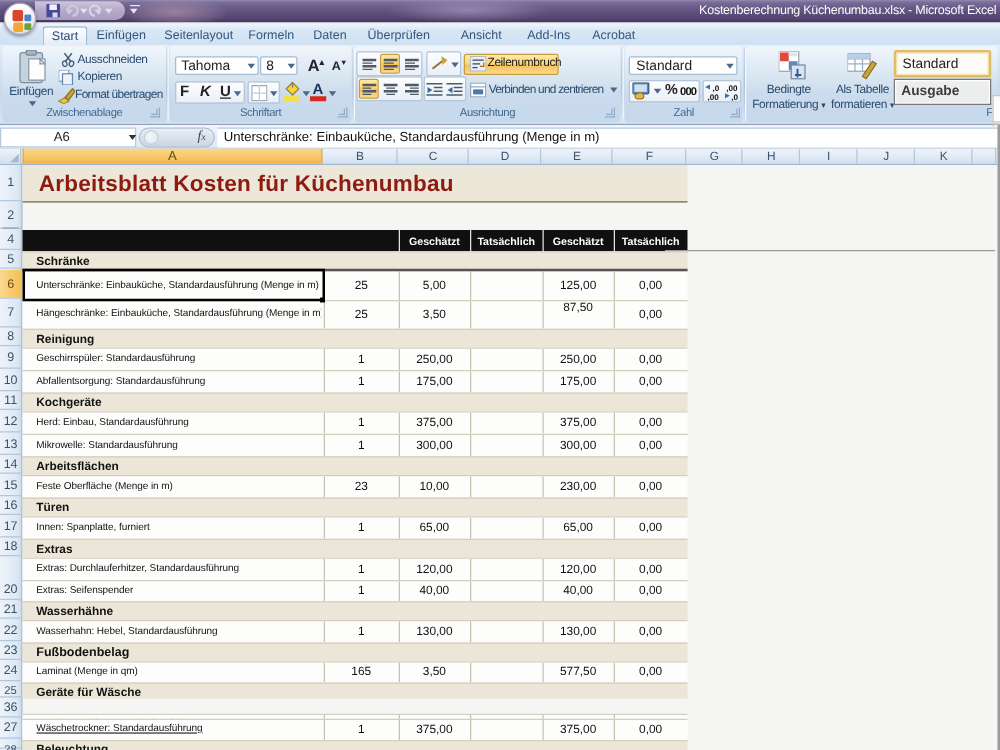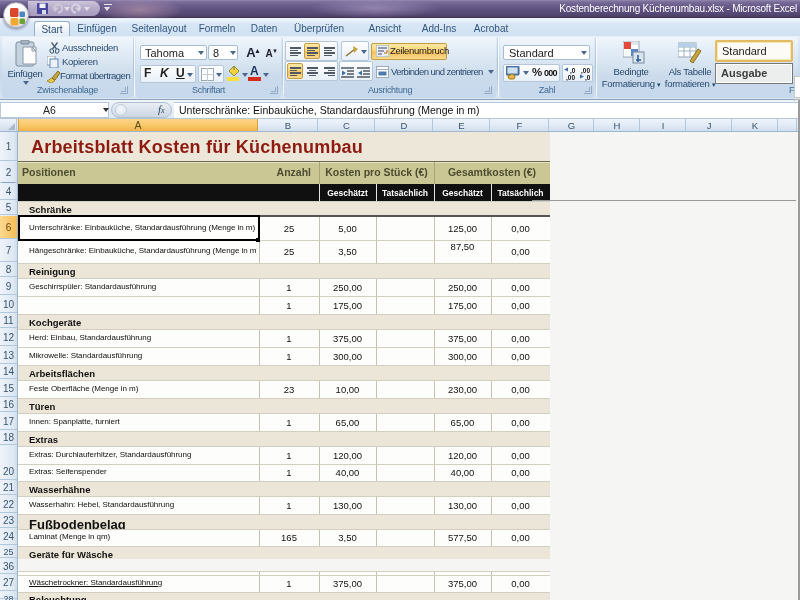--- a/index.html
+++ b/index.html
@@ -351,28 +351,20 @@
 <div class="rh" style="top:382px;height:14px;line-height:14px;font-size:10px;">23</div>
 <div class="rh" style="top:397px;height:16px;line-height:16px;font-size:10px;">24</div>
 <div class="rh" style="top:414px;height:12px;line-height:12px;font-size:9px;">25</div>
 <div class="rh" style="top:427px;height:15px;line-height:15px;font-size:10px;">36</div>
 <div class="rh" style="top:443px;height:16px;line-height:16px;font-size:10px;">27</div>
 <div class="rh" style="top:460px;height:7px;line-height:14px;font-size:9px;">28</div>
 <div class="abs" style="left:2px;top:50px;width:13px;height:1px;background:#8aa4c0;"></div>
 <div class="row" style="top:0px;height:30px;background:#ede7da;border-bottom:1px solid #6a6a4e;">
 <div class="abs" style="left:13px;top:5px;font-size:18px;font-weight:bold;color:#8e1a10;white-space:nowrap;letter-spacing:0.2px;">Arbeitsblatt Kosten für Küchenumbau</div>
     </div>
-<div class="row" style="top:30px;height:22px;background:#cbc795;color:#4c4c30;box-shadow:inset 0 1px 0 rgba(235,232,200,.8);font-weight:bold;font-size:10.5px;">
-<div class="abs" style="left:4px;top:4px;">Positionen</div>
-<div class="abs" style="left:241px;top:4px;width:52px;text-align:right;">Anzahl</div>
-<div class="abs" style="left:301px;top:4px;width:115px;text-align:center;">Kosten pro Stück (€)</div>
-<div class="abs" style="left:416px;top:4px;width:116px;text-align:center;">Gesamtkosten (€)</div>
-<div class="vline" style="left:301px;background:#a8a677;"></div>
-<div class="vline" style="left:416px;background:#a8a677;"></div>
-</div>
 <div class="row" style="top:52px;height:17px;background:#101010;color:#fff;font-weight:bold;font-size:8.5px;">
 <div class="abs" style="left:301px;top:4px;width:57px;text-align:center;">Geschätzt</div>
 <div class="abs" style="left:358px;top:4px;width:58px;text-align:center;">Tatsächlich</div>
 <div class="abs" style="left:416px;top:4px;width:57px;text-align:center;">Geschätzt</div>
 <div class="abs" style="left:473px;top:4px;width:59px;text-align:center;">Tatsächlich</div>
 <div class="vline" style="left:301px;background:#e4e4e4;"></div>
 <div class="vline" style="left:358px;background:#e4e4e4;"></div>
 <div class="vline" style="left:416px;background:#e4e4e4;"></div>
 <div class="vline" style="left:473px;background:#e4e4e4;"></div>
 </div>
@@ -416,20 +408,21 @@
 <div class="num" style="left:416px;top:3px;width:57px;font-size:9.5px;">250,00</div>
 <div class="num" style="left:473px;top:3px;width:59px;font-size:9.5px;">0,00</div>
 <div class="vline" style="left:241px;"></div>
 <div class="vline" style="left:301px;"></div>
 <div class="vline" style="left:358px;"></div>
 <div class="vline" style="left:416px;"></div>
 <div class="vline" style="left:473px;"></div>
 
 </div>
 <div class="row" style="top:164px;height:18px;background:#fdfdfc;border-top:1px solid #d2cec0;color:#111;">
+<div class="cellA" style="top:3px;width:228px;font-size:8px;">Abfallentsorgung: Standardausführung</div>
 <div class="num" style="left:241px;top:3px;width:60px;font-size:9.5px;">1</div>
 <div class="num" style="left:301px;top:3px;width:57px;font-size:9.5px;">175,00</div>
 <div class="num" style="left:416px;top:3px;width:57px;font-size:9.5px;">175,00</div>
 <div class="num" style="left:473px;top:3px;width:59px;font-size:9.5px;">0,00</div>
 <div class="vline" style="left:241px;"></div>
 <div class="vline" style="left:301px;"></div>
 <div class="vline" style="left:358px;"></div>
 <div class="vline" style="left:416px;"></div>
 <div class="vline" style="left:473px;"></div>
 
@@ -534,21 +527,21 @@
 <div class="num" style="left:416px;top:3px;width:57px;font-size:9.5px;">130,00</div>
 <div class="num" style="left:473px;top:3px;width:59px;font-size:9.5px;">0,00</div>
 <div class="vline" style="left:241px;"></div>
 <div class="vline" style="left:301px;"></div>
 <div class="vline" style="left:358px;"></div>
 <div class="vline" style="left:416px;"></div>
 <div class="vline" style="left:473px;"></div>
 
 </div>
 <div class="row" style="top:382px;height:15px;background:#ece6d8;border-top:1px solid #d2cec0;">
-<div class="abs" style="left:11px;top:2px;font-size:13px;font-weight:bold;color:#111;">Fußbodenbelag</div>
+<div class="abs" style="left:11px;top:2px;font-size:10px;font-weight:bold;color:#111;">Fußbodenbelag</div>
     </div>
 <div class="row" style="top:397px;height:17px;background:#fdfdfc;border-top:1px solid #d2cec0;color:#111;">
 <div class="cellA" style="top:2px;width:228px;font-size:8px;">Laminat (Menge in qm)</div>
 <div class="num" style="left:241px;top:2px;width:60px;font-size:9.5px;">165</div>
 <div class="num" style="left:301px;top:2px;width:57px;font-size:9.5px;">3,50</div>
 <div class="num" style="left:416px;top:2px;width:57px;font-size:9.5px;">577,50</div>
 <div class="num" style="left:473px;top:2px;width:59px;font-size:9.5px;">0,00</div>
 <div class="vline" style="left:241px;"></div>
 <div class="vline" style="left:301px;"></div>
 <div class="vline" style="left:358px;"></div>

